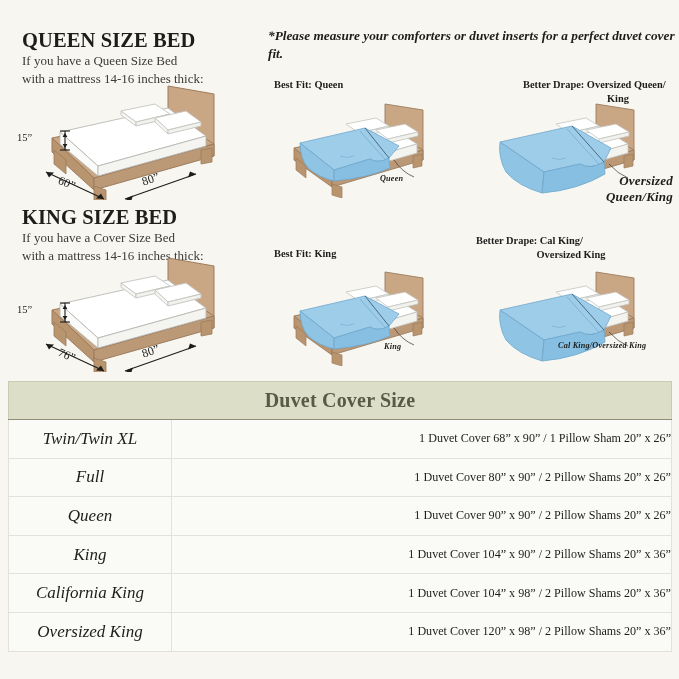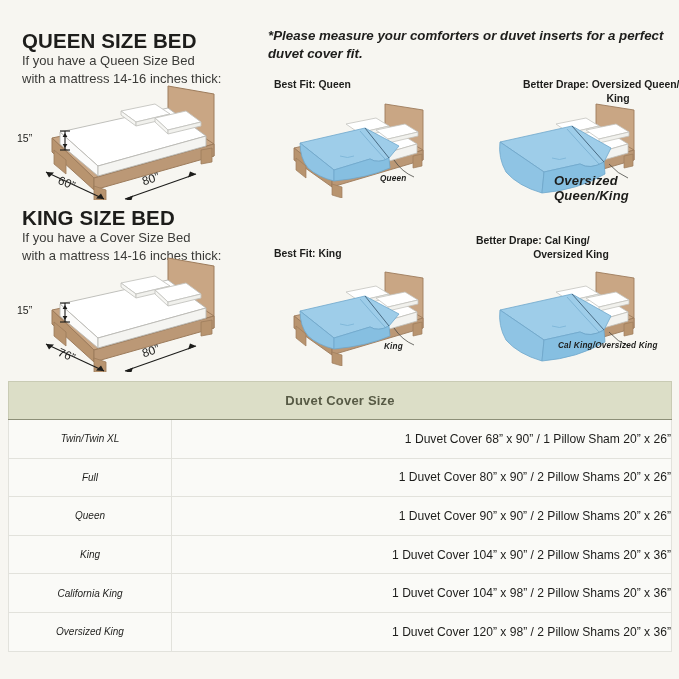--- a/index.html
+++ b/index.html
@@ -3,21 +3,21 @@
 <meta charset="utf-8">
 <style>
   * { box-sizing: border-box; margin: 0; padding: 0; }
   html, body {
     width: 679px; height: 679px;
     background: #f7f6f1;
     font-family: "Liberation Sans", sans-serif;
     color: #1d1d1b;
     overflow: hidden;
   }
-  .page { position: relative; width: 679px; height: 679px; }
+  .page { position: relative; width: 679px; height: 679px; font-family: Liberation Serif, serif; }
 
   
   .size-block { position: absolute; left: 22px; width: 250px; }
   .size-title {
     font-size: 20.5px; font-weight: 700; letter-spacing: .1px;
     color: #1d1d1b; line-height: 1.05;
   }
   .size-sub {
     margin-top: 0; font-size: 13px; line-height: 1.45;
     color: #3b3b38; font-weight: 400;
@@ -28,47 +28,47 @@
     position: absolute; left: 268px; top: 27px; width: 410px;
     font-size: 13.3px; font-style: italic; font-weight: 700;
     line-height: 1.32; color: #1d1d1b;
   }
   .col-head {
     position: absolute; font-size: 10.4px; font-weight: 700;
     color: #1d1d1b; line-height: 1.35;
   }
 
   
-  .diagram { position: absolute; }
+  .diagram { position: absolute; text-align: right; }
   .diagram svg { display: block; }
 
   
   .tbl {
     position: absolute; left: 8px; top: 381px;
     width: 664px; border-collapse: collapse;
     background: #fafaf7;
   }
   .tbl th, .tbl td {
     border: 1px solid #e2e2dc;
     padding: 0;
   }
   .tbl thead th {
     background: #dcdec7;
     border: 1px solid #c9cbb4;
     border-bottom: 1px solid #8d8f78;
     height: 38px;
-    font-size: 13px; font-weight: 700; color: #575a45;
+    font-size: 20px; font-weight: 700; color: #575a45;
     letter-spacing: .2px;
   }
   .tbl td {
     height: 38.6px; vertical-align: middle;
   }
   .cell-label {
     width: 163px; text-align: center;
-    font-size: 10px; font-style: italic; font-weight: 400;
+    font-size: 17px; font-style: italic; font-weight: 400;
     color: #1d1d1b; white-space: nowrap;
   }
   .cell-desc {
     text-align: right;
     font-size: 12.1px; color: #1d1d1b; white-space: nowrap;
   }
 </style>
 </head>
 <body>
 

